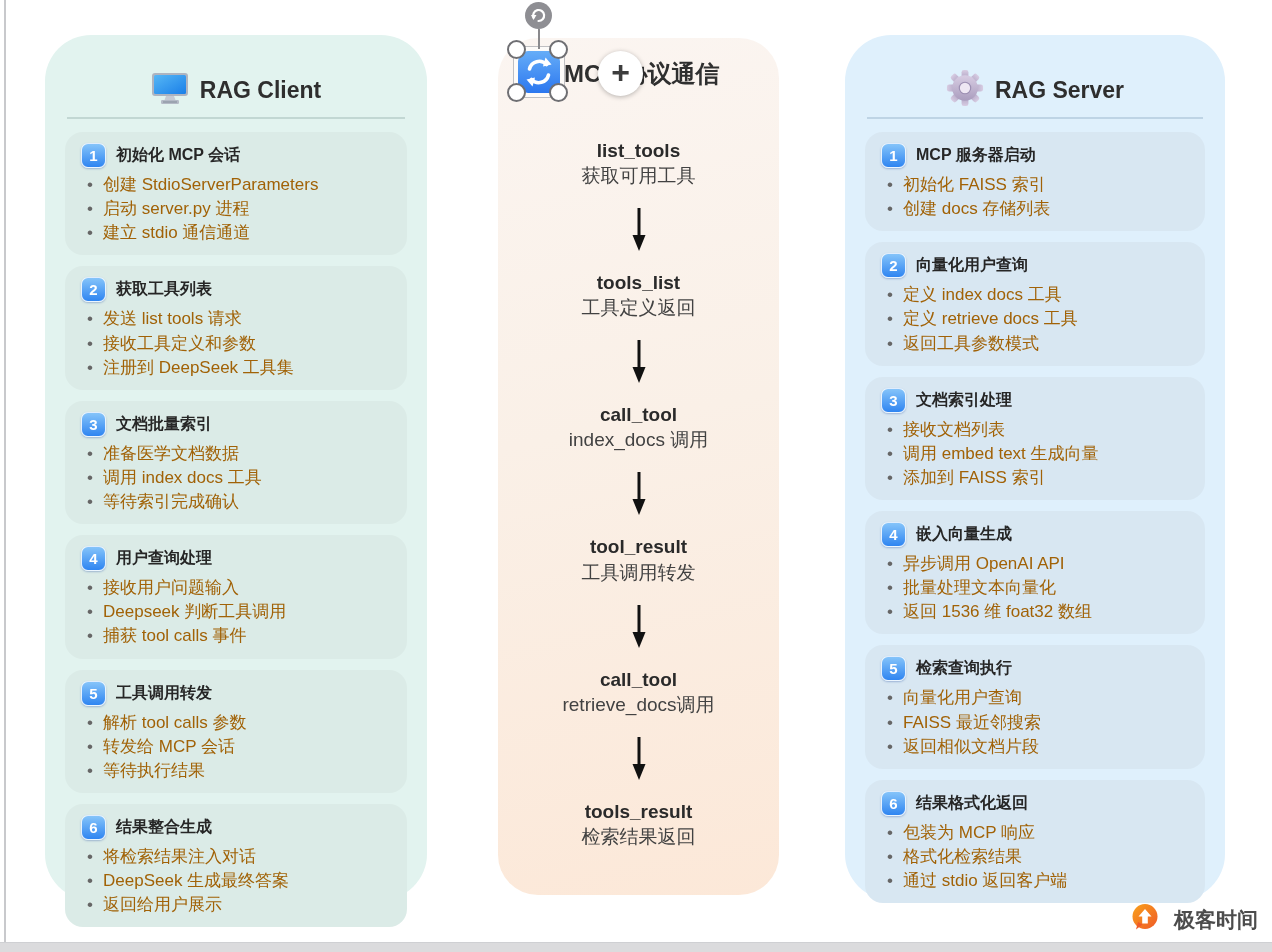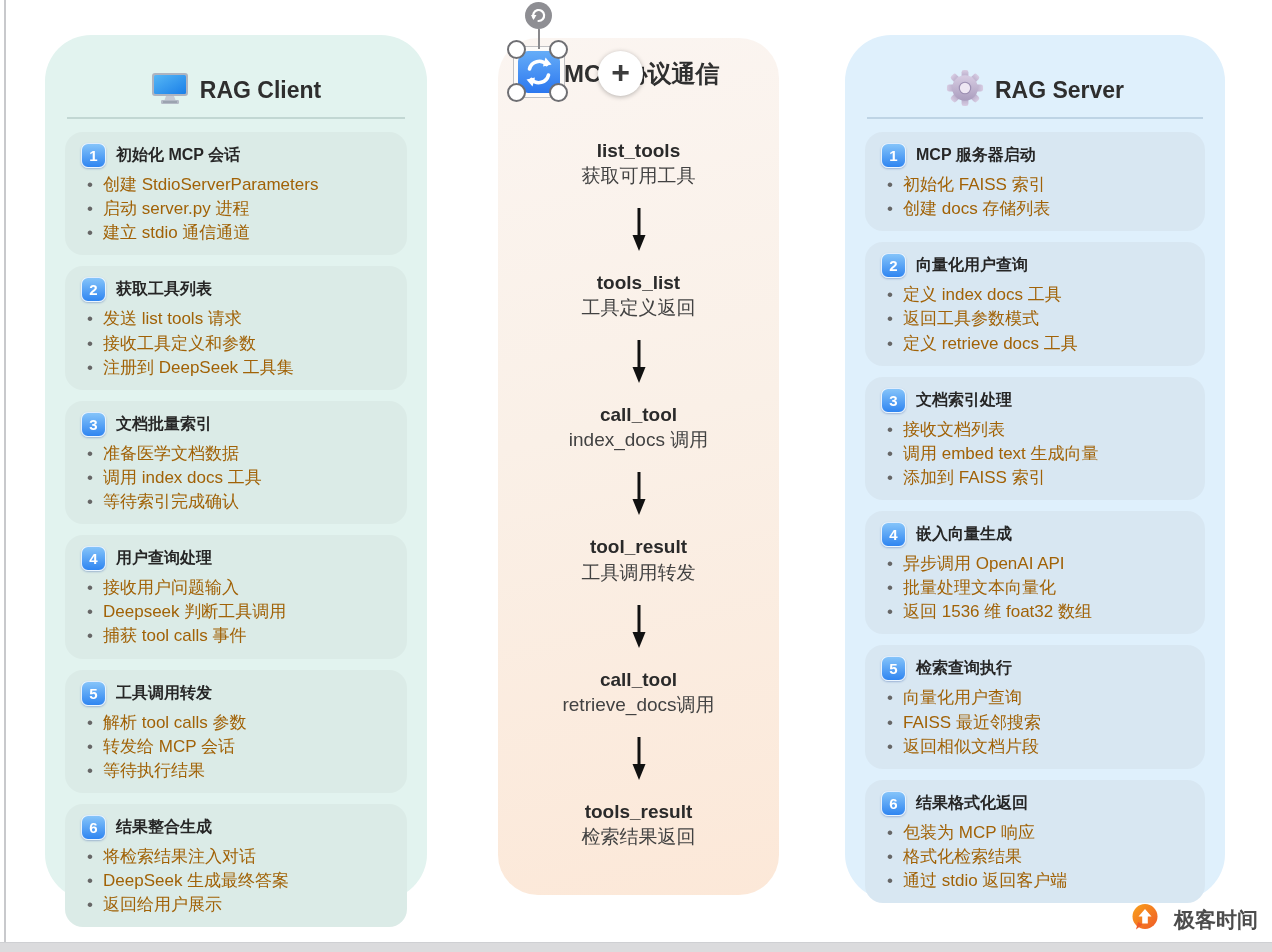--- a/index.html
+++ b/index.html
@@ -305,22 +305,22 @@
           <li>创建 docs 存储列表</li>
         </ul>
       </section>
       <section class="card">
         <div class="card-head">
           <span class="badge">2</span>
           <span class="card-title">向量化用户查询</span>
         </div>
         <ul class="bullets">
           <li>定义 index docs 工具</li>
+          <li>定义 retrieve docs 工具</li>
           <li>返回工具参数模式</li>
-          <li>定义 retrieve docs 工具</li>
         </ul>
       </section>
       <section class="card">
         <div class="card-head">
           <span class="badge">3</span>
           <span class="card-title">文档索引处理</span>
         </div>
         <ul class="bullets">
           <li>接收文档列表</li>
           <li>调用 embed text 生成向量</li>

